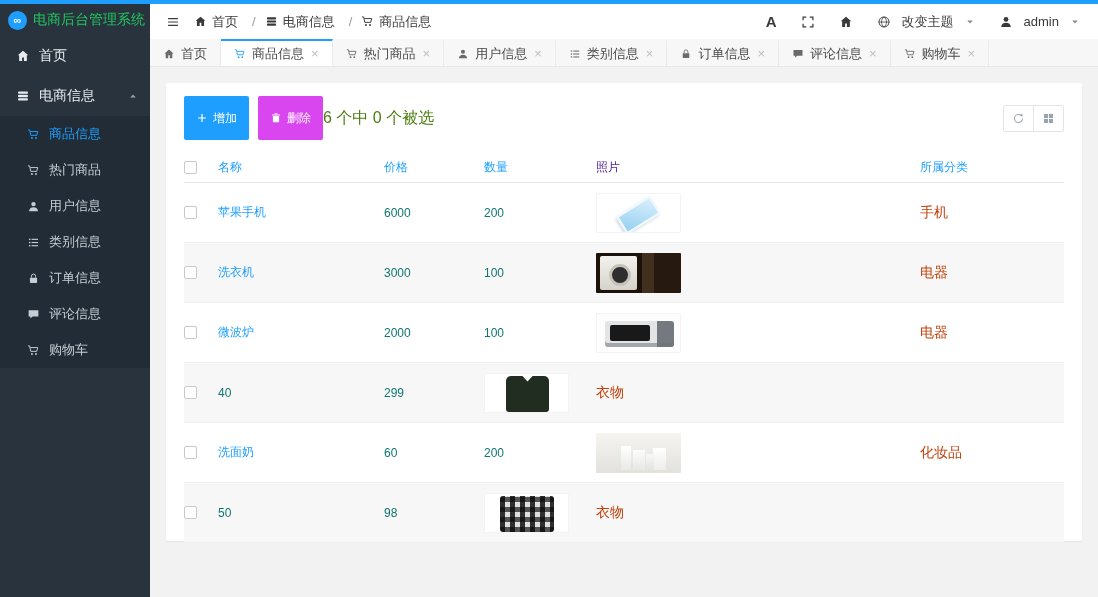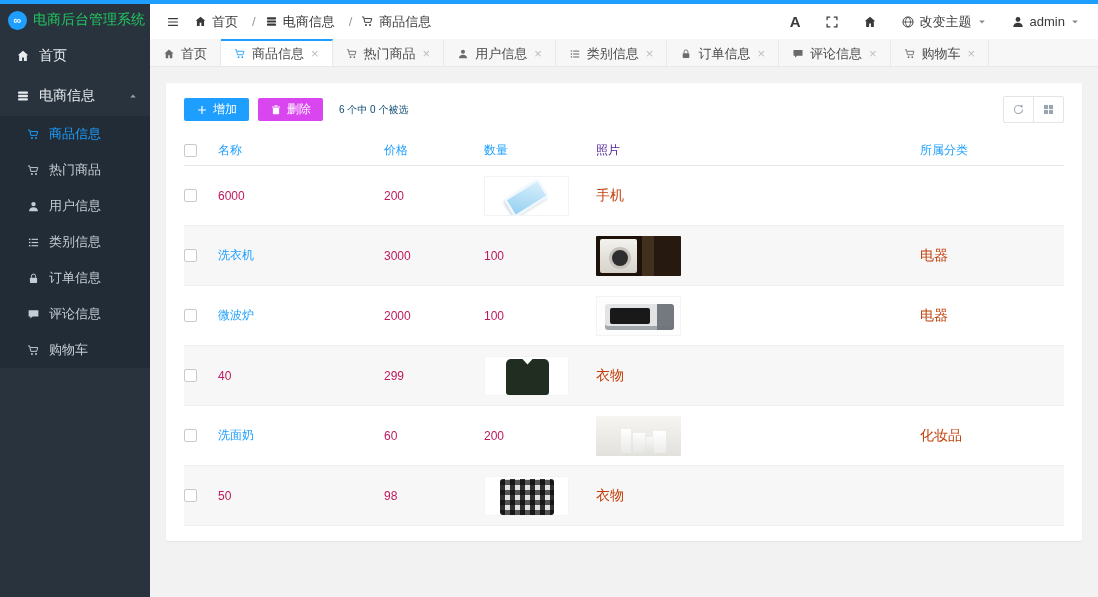--- a/index.html
+++ b/index.html
@@ -26,52 +26,52 @@
 .caret.up{transform:rotate(180deg)}
 
 .main{flex:1;display:flex;flex-direction:column;min-width:0}
 .topbar{height:35px;background:#fff;display:flex;align-items:center;padding:0 18px 0 16px;color:#3a3a3a}
 .burger{color:#3a3a3a;cursor:pointer;display:flex}
 .breadcrumb{display:flex;align-items:center;margin-left:14px;font-size:13px}
 .crumb{display:flex;align-items:center;gap:5px;cursor:pointer}
 .crumb:not(:last-child)::after{content:"/";margin:0 9px;color:#9a9a9a}
 .topbar-right{margin-left:auto;display:flex;align-items:center;gap:24px;font-size:13px}
 .font-a{font-weight:bold;font-size:15px;cursor:pointer}
-.tb-item{display:flex;align-items:center;gap:5px;cursor:pointer}
+.tb-item{display:flex;align-items:center;gap:11px;cursor:pointer}
 .tb-item .caret{color:#888}
 
 .tabbar{height:28px;background:#f7f7f7;border-bottom:1px solid #e8e8e8;display:flex}
 .tab{display:flex;align-items:center;gap:6px;padding:0 13px;font-size:13px;color:#4a4a4a;border-right:1px solid #e9e9e9;border-top:2px solid transparent;cursor:pointer;background:#f7f7f7;white-space:nowrap}
 .tab.active{background:#fff;border-top-color:#1e9fff}
 .tab-ic{color:#6b6b6b}
 .tab.active .tab-ic{color:#1e9fff}
 .tab-close{color:#b9bdc4;font-size:13px;margin-left:1px;line-height:1;cursor:pointer}
 
 .content{flex:1;padding:16px;overflow:hidden}
 .card{background:#fff;height:458px;border-radius:2px;padding:13px 18px;box-shadow:0 1px 2px rgba(0,0,0,.06)}
 .card-toolbar{display:flex;align-items:center}
-.btn{display:inline-flex;align-items:center;gap:5px;height:23px;padding:0 12px;border:none;border-radius:2px;color:#fff;font-size:12px;cursor:pointer;font-family:inherit}
+.btn{display:inline-flex;align-items:center;gap:5px;height:44px;padding:0 12px;border:none;border-radius:2px;color:#fff;font-size:12px;cursor:pointer;font-family:inherit}
 .btn-add{background:#1e9fff;margin-right:9px}
 .btn-del{background:#d946ef}
-.selection{margin-left:16px;font-size:10px;color:#0c4a6e}
+.selection{font-size:16px;color:#4d7c0f}
 .toolbar-right{margin-left:auto;display:flex}
 .tool-btn{width:31px;height:27px;border:1px solid #e4e4e4;background:#fff;display:flex;align-items:center;justify-content:center;color:#9aa5b0;cursor:pointer}
 .tool-btn:first-child{border-radius:2px 0 0 2px}
 .tool-btn:last-child{border-radius:0 2px 2px 0;margin-left:-1px}
 
 .table{margin-top:13px;font-size:12px}
 .thead,.trow{display:grid;grid-template-columns:34px 166px 100px 112px 324px 1fr;align-items:center}
 .thead{height:30px;border-bottom:1px solid #e8e8e8}
 .th{color:#4c1d95}
 .th.sortable{color:#1e9fff;cursor:pointer}
 .trow{height:60px;border-bottom:1px solid #f0f0f0}
 div.trow:nth-of-type(even){background:#f7f7f7}
 .cb{appearance:none;-webkit-appearance:none;width:13px;height:13px;border:1px solid #c9c9c9;border-radius:2px;background:#fff;cursor:pointer;display:block}
 .name-link{color:#1e9fff;cursor:pointer}
-.muted{color:#be185d}
+.muted{color:#0f766e}
 .cat{color:#c2410c;font-size:14px}
 
 .photo{width:85px;height:40px;position:relative;overflow:hidden;display:block;border-radius:1px}
 .photo.phone{background:#fff;border:1px solid #f3f3f3}
 .photo.phone::before{content:"";position:absolute;left:31px;top:1px;width:17px;height:36px;border-radius:3px;background:linear-gradient(135deg,#d8effc,#96d0f0);border:2px solid #eef8fe;transform:rotate(58deg);box-shadow:1px 2px 3px rgba(120,150,170,.35)}
 .photo.washer{background:linear-gradient(90deg,#1c1209 0 46px,#40301d 46px 58px,#261a10 58px 100%)}
 .photo.washer::before{content:"";position:absolute;left:4px;top:3px;width:37px;height:34px;border-radius:2px;background:linear-gradient(#f4f2ee,#d6d2cb)}
 .photo.washer::after{content:"";position:absolute;left:13px;top:11px;width:16px;height:16px;border-radius:50%;background:#2e2e2e;border:3px solid #c6c2ba}
 .photo.microwave{background:#fdfdfd;border:1px solid #f3f3f3}
 .photo.microwave::before{content:"";position:absolute;left:8px;top:7px;width:69px;height:26px;border-radius:3px;background:linear-gradient(90deg,#e3e4e5 0 76%,#73797e 76% 100%);box-shadow:inset 0 -4px 0 rgba(110,116,121,.55)}
@@ -405,20 +405,21 @@
             <span class="th sortable">数量</span>
             <span class="th">照片</span>
             <span class="th sortable">所属分类</span>
           </div>
           <div class="tbody">
 
               <div class="trow">
                 <span>
                   <input type="checkbox" class="cb" style="">
                 </span>
+                <span class="name-link">苹果手机</span>
                 <span class="muted">6000</span>
                 <span class="muted">200</span>
                 <span>
                   <span class="photo phone"></span>
                 </span>
                 <span class="cat">手机</span>
               </div>
 
               <div class="trow">
                 <span>

